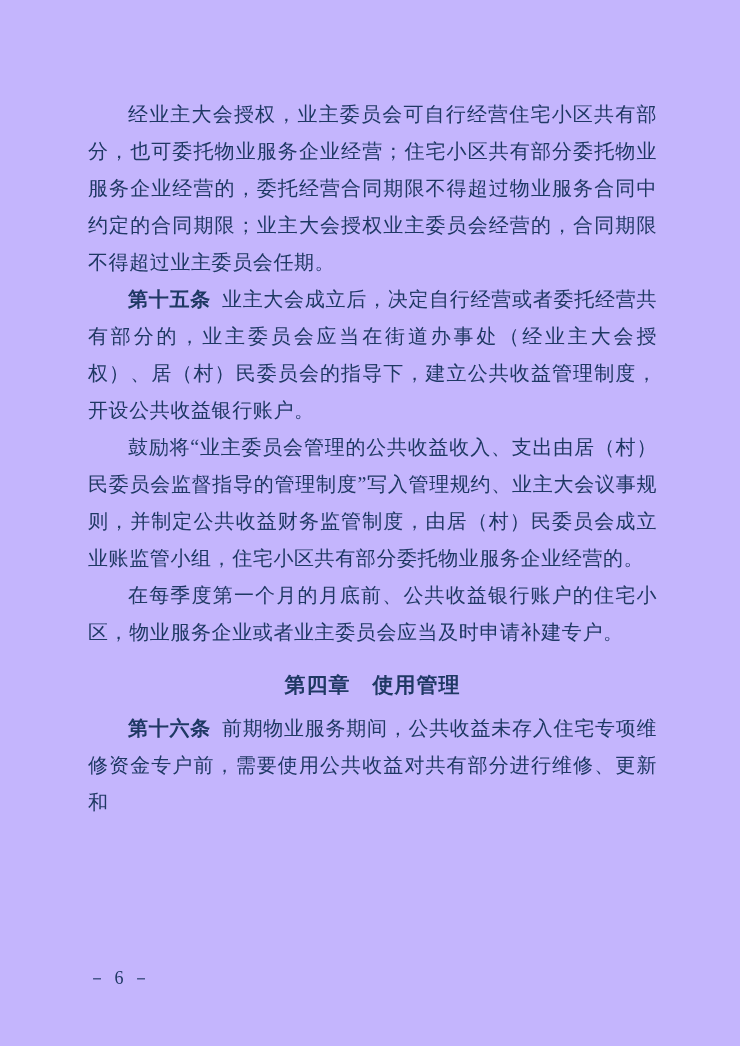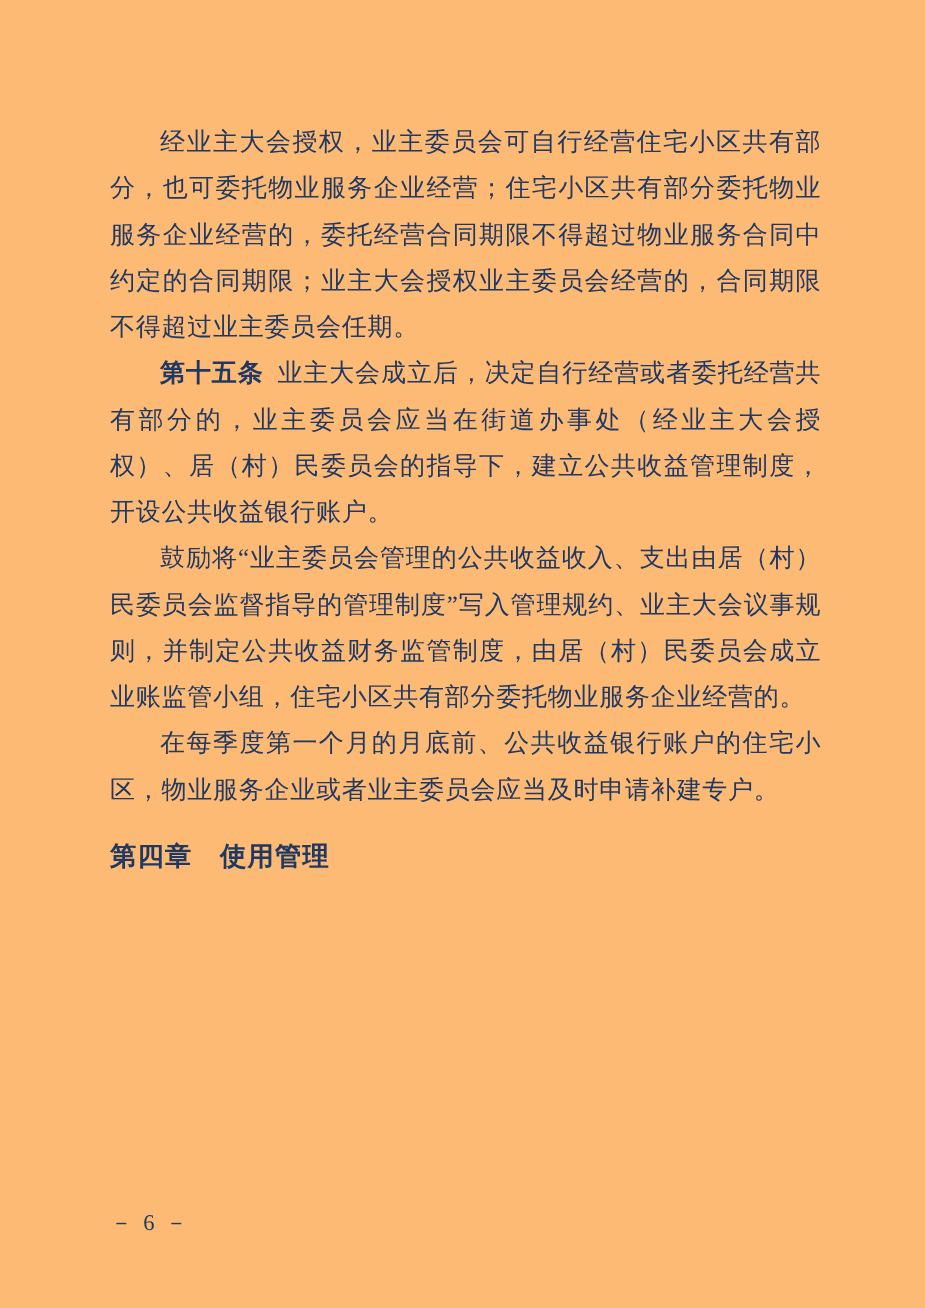--- a/index.html
+++ b/index.html
@@ -7,21 +7,21 @@
     padding: 0;
     width: 740px;
     height: 1046px;
     background: #ffffff;
     overflow: hidden;
   }
   .page {
     position: relative;
     width: 740px;
     height: 1046px;
-    background: #fdba74;
+    background: #c4b5fd;
     font-family: "Liberation Serif", "DejaVu Serif", serif;
     color: #1f3864;
   }
   .content {
     position: absolute;
     left: 88px;
     right: 83px;
     top: 96px;
   }
   .para {
@@ -37,21 +37,21 @@
     font-weight: bold;
   }
   .para .lead:not(:empty) {
     margin-right: 0.55em;
   }
   .chapter-heading {
     margin: 16px 0 6px 0;
     font-size: 21px;
     line-height: 37px;
     font-weight: bold;
-    text-align: left;
+    text-align: center;
     letter-spacing: 1px;
     color: #1f3864;
   }
   .page-number {
     position: absolute;
     left: 88px;
     top: 966px;
     font-size: 18px;
     letter-spacing: 2px;
     color: #1f3864;
@@ -84,19 +84,22 @@
     <p class="para">
       <b class="lead"></b><span>鼓励将“业主委员会管理的公共收益收入、支出由居（村）民委员会监督指导的管理制度”写入管理规约、业主大会议事规则，并制定公共收益财务监管制度，由居（村）民委员会成立业账监管小组，住宅小区共有部分委托物业服务企业经营的。</span>
     </p>
 
     <p class="para">
       <b class="lead"></b><span>在每季度第一个月的月底前、公共收益银行账户的住宅小区，物业服务企业或者业主委员会应当及时申请补建专户。</span>
     </p>
 
     <h2 class="chapter-heading">第四章　使用管理</h2>
 
+    <p class="para">
+      <b class="lead">第十六条</b><span>前期物业服务期间，公共收益未存入住宅专项维修资金专户前，需要使用公共收益对共有部分进行维修、更新和</span>
+    </p>
 
   </div>
 
   <div class="page-number">－ 6 －</div>
 
 
 </div>
 
 </body></html>

